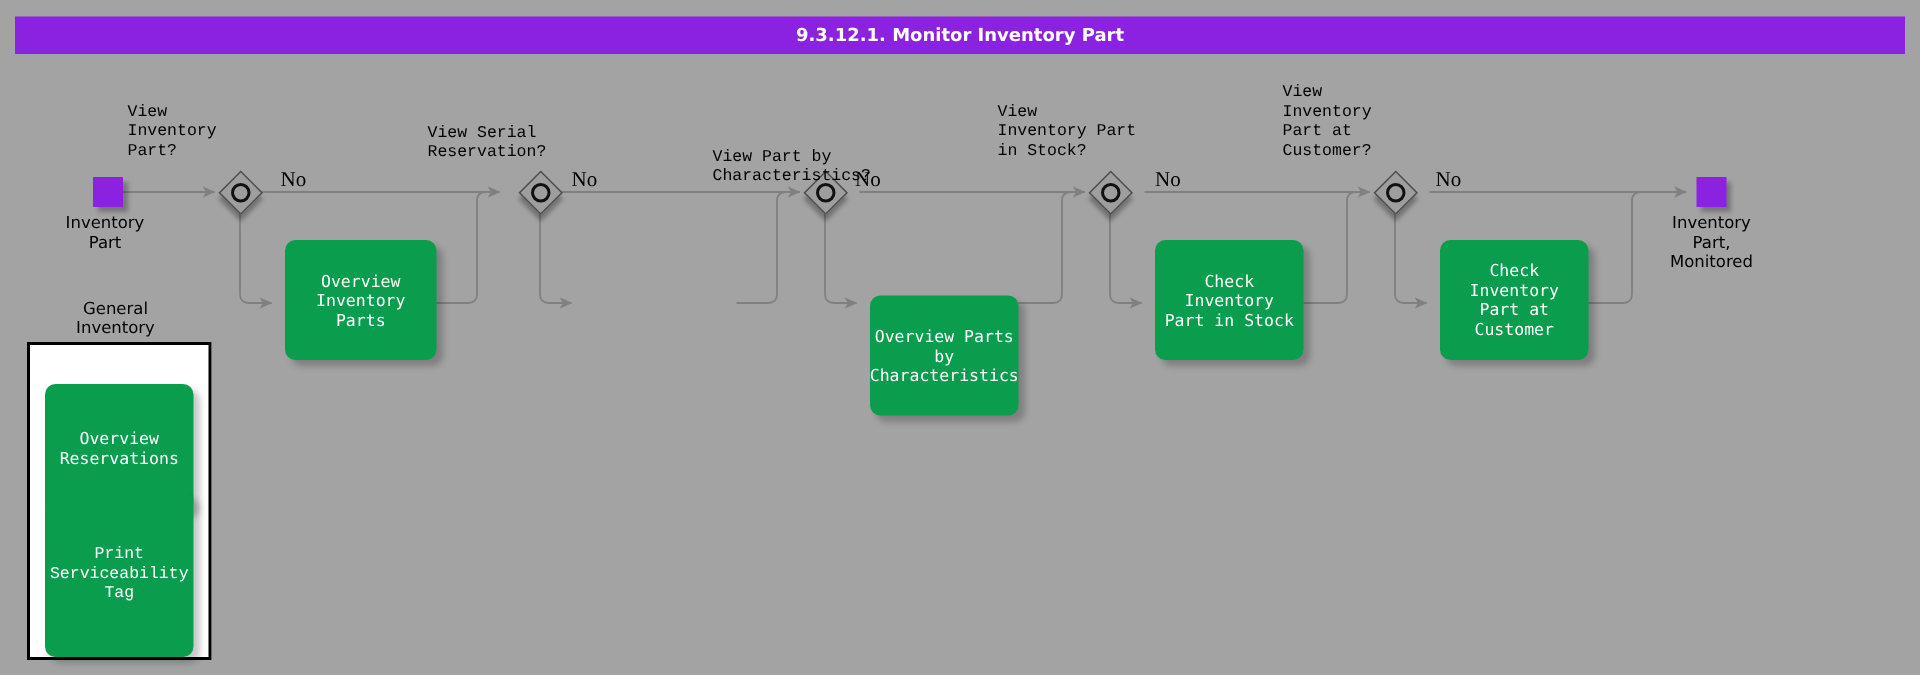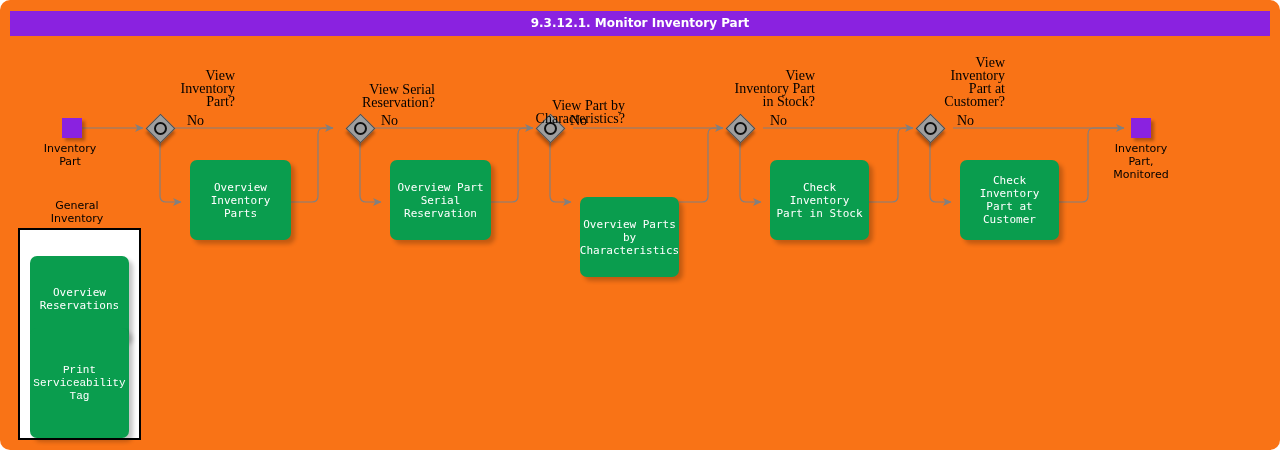--- a/index.html
+++ b/index.html
@@ -7,23 +7,22 @@
     padding: 0;
     background: #ffffff;
   }
   body {
     font-family: "DejaVu Sans", sans-serif;
   }
   #canvas {
     position: relative;
     width: 1280px;
     height: 450px;
-    background: #f97316;
+    background: #a3a3a3;
     overflow: hidden;
-    border-radius: 10px;
   }
 
   
   .titlebar {
     position: absolute;
     left: 10px;
     top: 11px;
     width: 1260px;
     height: 25px;
     background: #8A22E0;
@@ -94,23 +93,23 @@
     top: 7px;
     width: 9px;
     height: 9px;
     border: 2px solid #111111;
     border-radius: 50%;
     background: #9E9E9E;
   }
   .gw-label {
     position: absolute;
     width: 150px;
-    text-align: right;
-    font-family: Liberation Serif, serif;
-    font-size: 14px;
+    text-align: left;
+    font-family: Liberation Mono, monospace;
+    font-size: 11px;
     color: #000000;
     line-height: 13px;
     white-space: pre-line;
   }
 
   
   .task {
     position: absolute;
     background: #0A9D4E;
     border-radius: 7px;
@@ -247,23 +246,20 @@
   </div>
   <div class="gw-label" style="left:855px; top:56px;">View
 Inventory
 Part at
 Customer?</div>
   <div class="edge-label" style="left:957px; top:113px;">No</div>
 
   <div class="task" style="left:190px; top:160px; width:101px; height:80px;">Overview
 Inventory Parts</div>
 
-  <div class="task" style="left:390px; top:160px; width:101px; height:80px;">Overview Part
-Serial
-Reservation</div>
 
   <div class="task" style="left:580px; top:160px; width:99px; height:80px;margin-top:37px;">Overview Parts
 by
 Characteristics</div>
 
   <div class="task" style="left:770px; top:160px; width:99px; height:80px;">Check Inventory
 Part in Stock</div>
 
   <div class="task" style="left:960px; top:160px; width:99px; height:80px;">Check Inventory
 Part at

